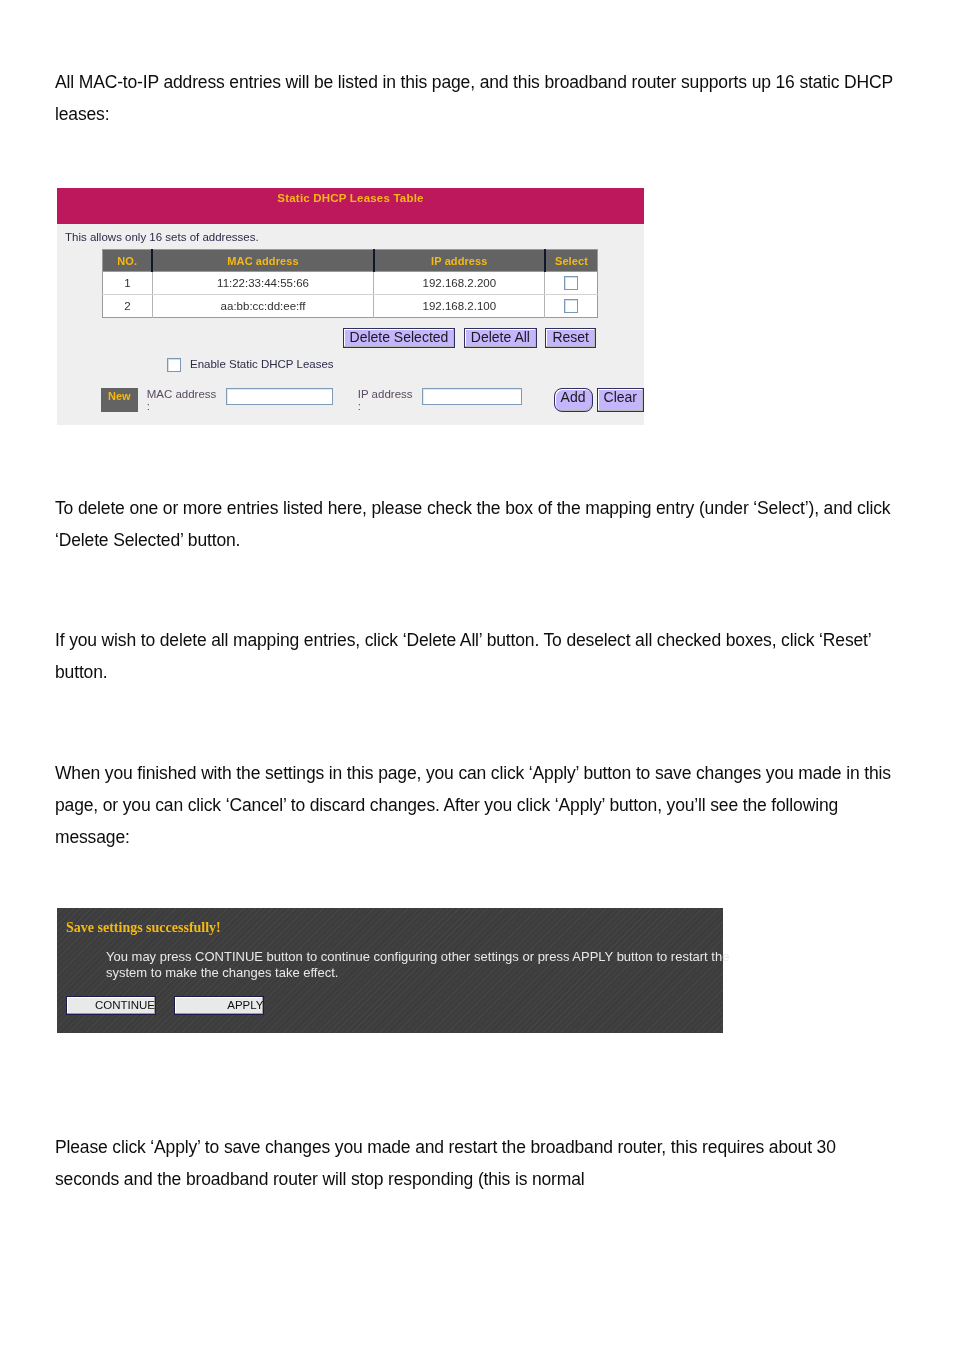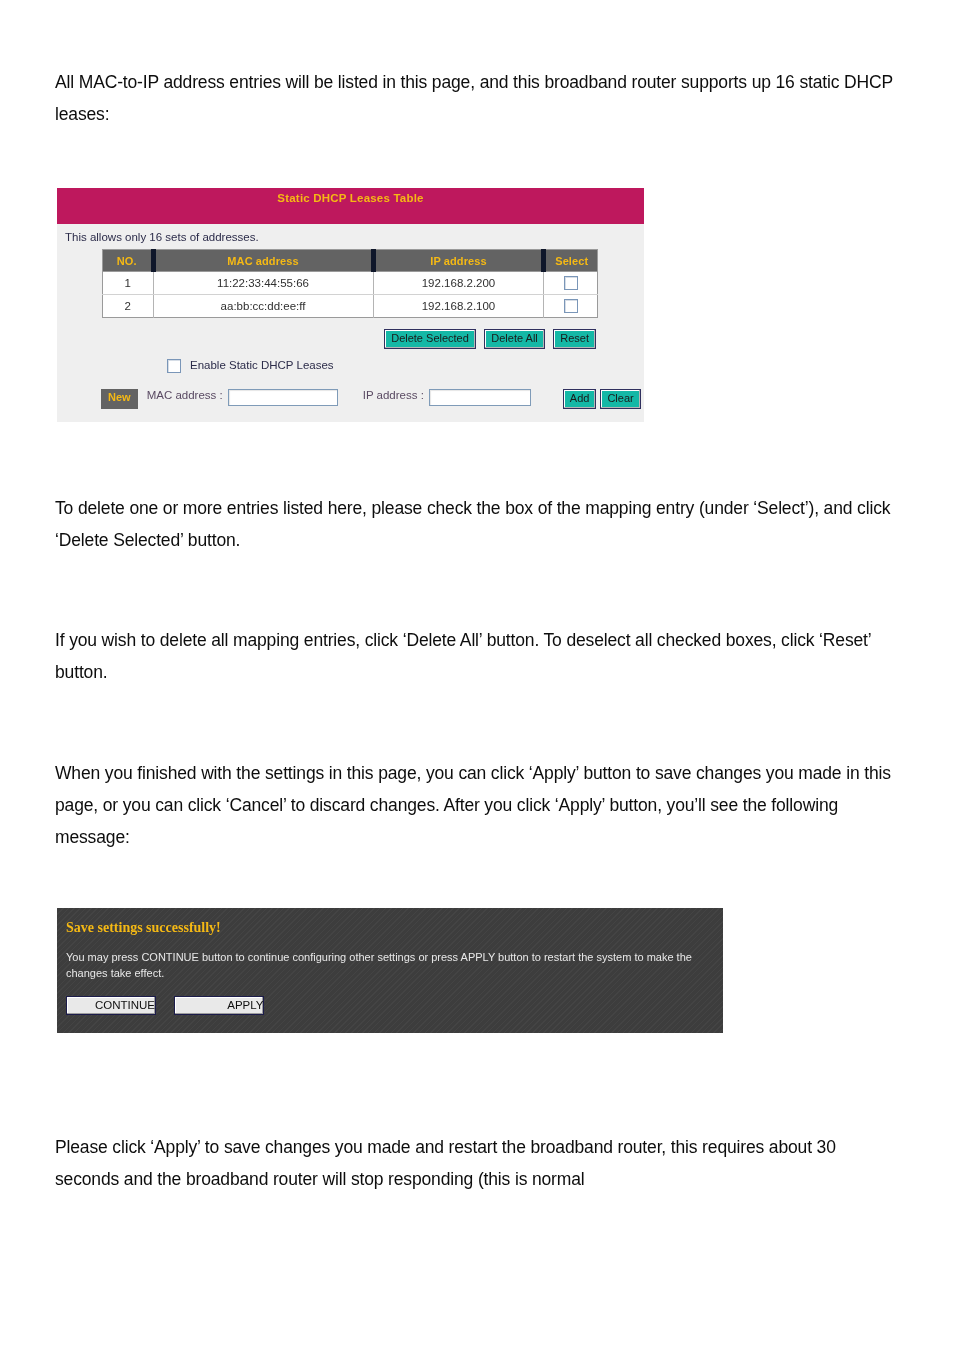--- a/index.html
+++ b/index.html
@@ -66,21 +66,21 @@
     width: 496px;
     background: #ffffff;
     border: 1px solid #9a9a9a;
   }
   table.leases th {
     background: #636363;
     color: #f5b914;
     font-size: 11px;
     font-weight: bold;
     height: 19px;
-    border-right: 5px solid #0f172a;
+    border-right: 2px solid #0f172a;
     border-bottom: 1px solid #9a9a9a;
     text-align: center;
     letter-spacing: 0.1px;
   }
   table.leases th:last-child { border-right: 0; }
   table.leases td {
     height: 20px;
     font-size: 11.5px;
     color: #303030;
     text-align: center;
@@ -106,24 +106,24 @@
     vertical-align: middle;
   }
 
   
   .btn-row {
     text-align: right;
     padding: 10px 48px 0 0;
   }
   .ui-btn {
     display: inline-block;
-    background: #14b8a6;
+    background: #c4b5fd;
     border: 1px solid #30305e;
     color: #1a1a1a;
-    font-size: 11px;
+    font-size: 14px;
     font-family: "Liberation Sans", sans-serif;
     padding: 1px 6px 2px 6px;
     margin-left: 4px;
     line-height: 15px;
     box-shadow: inset -1px -1px 0 #b6b6b6, inset 1px 1px 0 #ffffff;
   }
 
   .enable-row {
     padding: 10px 0 0 110px;
     font-size: 11.5px;
@@ -149,21 +149,21 @@
   .txt-input {
     background: #ffffff;
     border: 1px solid #7f9bb8;
     height: 15px;
     display: inline-block;
     box-shadow: inset 1px 1px 1px rgba(0,0,0,0.10);
   }
   .w-mac { width: 108px; }
   .w-ip  { width: 100px; }
   .gap-l { margin-left: 25px; }
-  .btn-tail { margin-left: 32px; }
+  .btn-tail { margin-left: 32px; border-radius: 8px; }
 
   
   .save-dialog {
     position: absolute;
     left: 57px;
     top: 908px;
     width: 666px;
     height: 125px;
     background-color: #3d3d3d;
     background-image: repeating-linear-gradient(
@@ -178,24 +178,25 @@
   }
   .save-heading {
     color: #f5b914;
     font-family: "Liberation Serif", serif;
     font-size: 14px;
     font-weight: bold;
     margin: 0 0 13px 0;
   }
   .save-body {
     color: #e8e8e8;
-    font-size: 11px;
+    font-size: 13px;
     line-height: 16px;
     width: 650px;
     margin-bottom: 14px;
+    margin-left: 40px;
   }
   .dlg-btn {
     display: inline-block;
     background: #e9e9e9;
     border: 1px solid #1c1c4a;
     color: #101010;
     font-size: 11.5px;
     padding: 2px 0 3px 0;
     text-align: right;
     margin-right: 14px;

